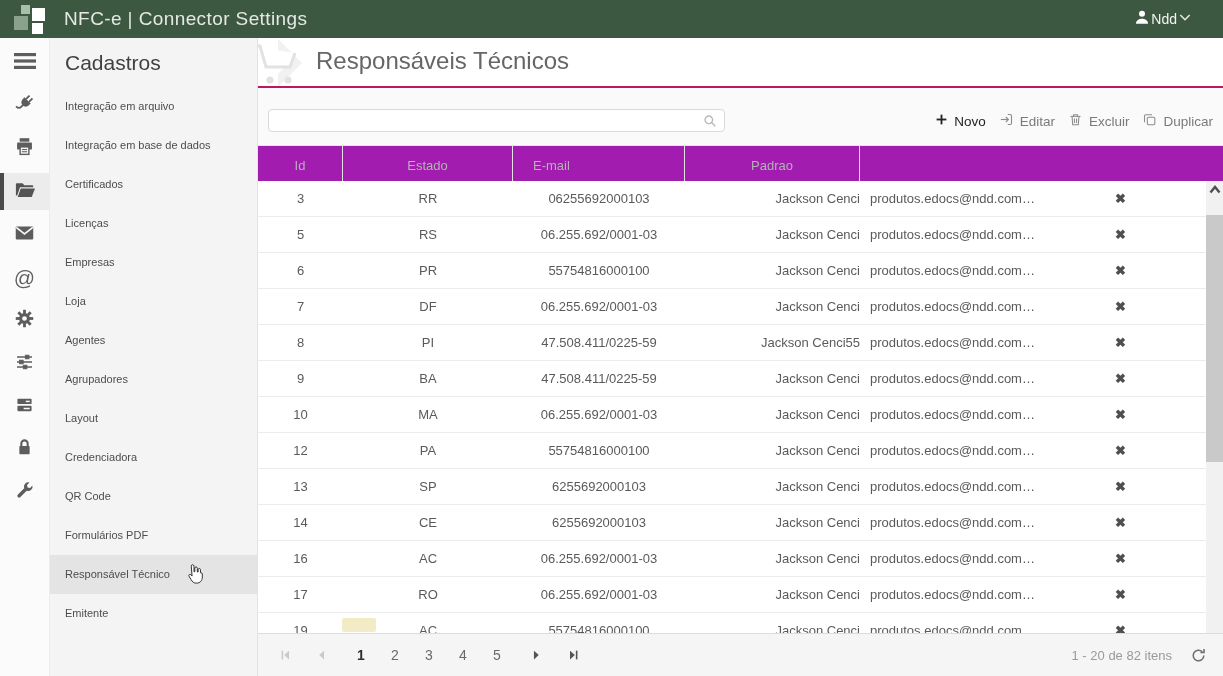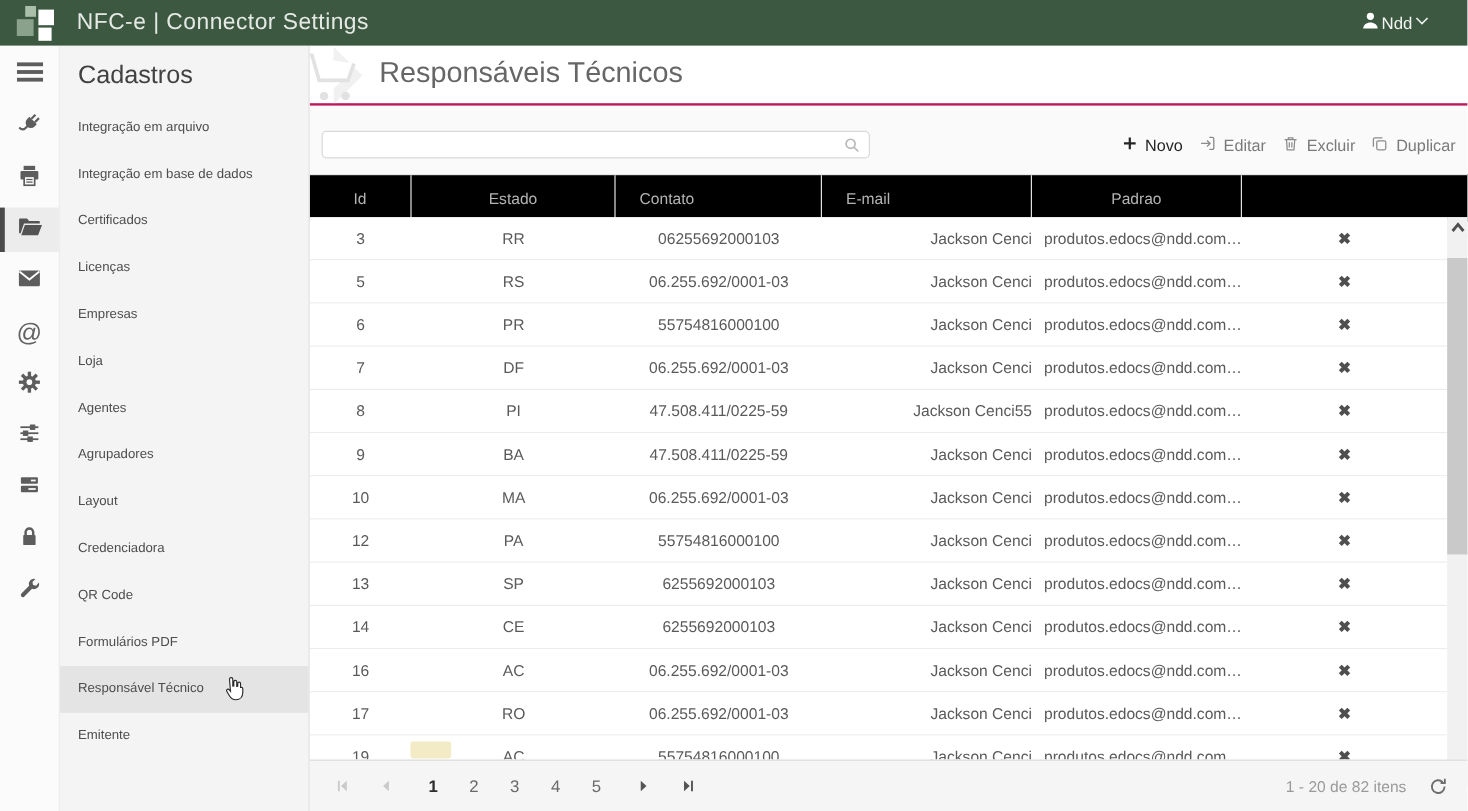--- a/index.html
+++ b/index.html
@@ -80,21 +80,21 @@
   .actions { position:absolute; right:0; top:0; height:24px; display:flex; align-items:center; gap:13px; }
   .abtn {
     display:flex; align-items:center; gap:6px; border:none; background:none; padding:0;
     font-family:"Liberation Sans",sans-serif; font-size:13.5px; color:#7a7a7a; cursor:pointer;
   }
   .abtn.primary { color:#242424; }
 
   
   .grid-head {
     position:absolute; top:107px; left:0; width:965px; height:40px;
-    background:#000000; border-top:1px solid #e6e6e6; border-bottom:1px solid #dcdcdc;
+    background:#a21caf; border-top:1px solid #e6e6e6; border-bottom:1px solid #dcdcdc;
     display:grid; grid-template-columns:85px 170px 172px 175px 175px 171px 17px;text-align:center;
   }
   .gh-cell {
     display:flex; align-items:center; justify-content:center;
     font-size:13px; color:#b3b3b3; border-right:1px solid #e2e2e2;
     overflow:hidden; white-space:nowrap;
   }
   .gh-cell.left { justify-content:flex-start; padding-left:20px; }
   .gh-cell.spacer { border-right:none; }
   .grid-body {
@@ -342,21 +342,20 @@
             </svg>
         </span>
         <span>Duplicar</span>
       </button>
     </div>
   </div>
 
   <div class="grid-head">
     <div class="gh-cell">Id</div>
     <div class="gh-cell">Estado</div>
-    <div class="gh-cell left">Contato</div>
     <div class="gh-cell left">E-mail</div>
     <div class="gh-cell">Padrao</div>
     <div class="gh-cell spacer"></div>
   </div>
 
   <div class="grid-body">
     <div class="row">
         <div class="cell c-center">3</div>
         <div class="cell c-center">RR</div>
         <div class="cell c-center">06255692000103</div>

